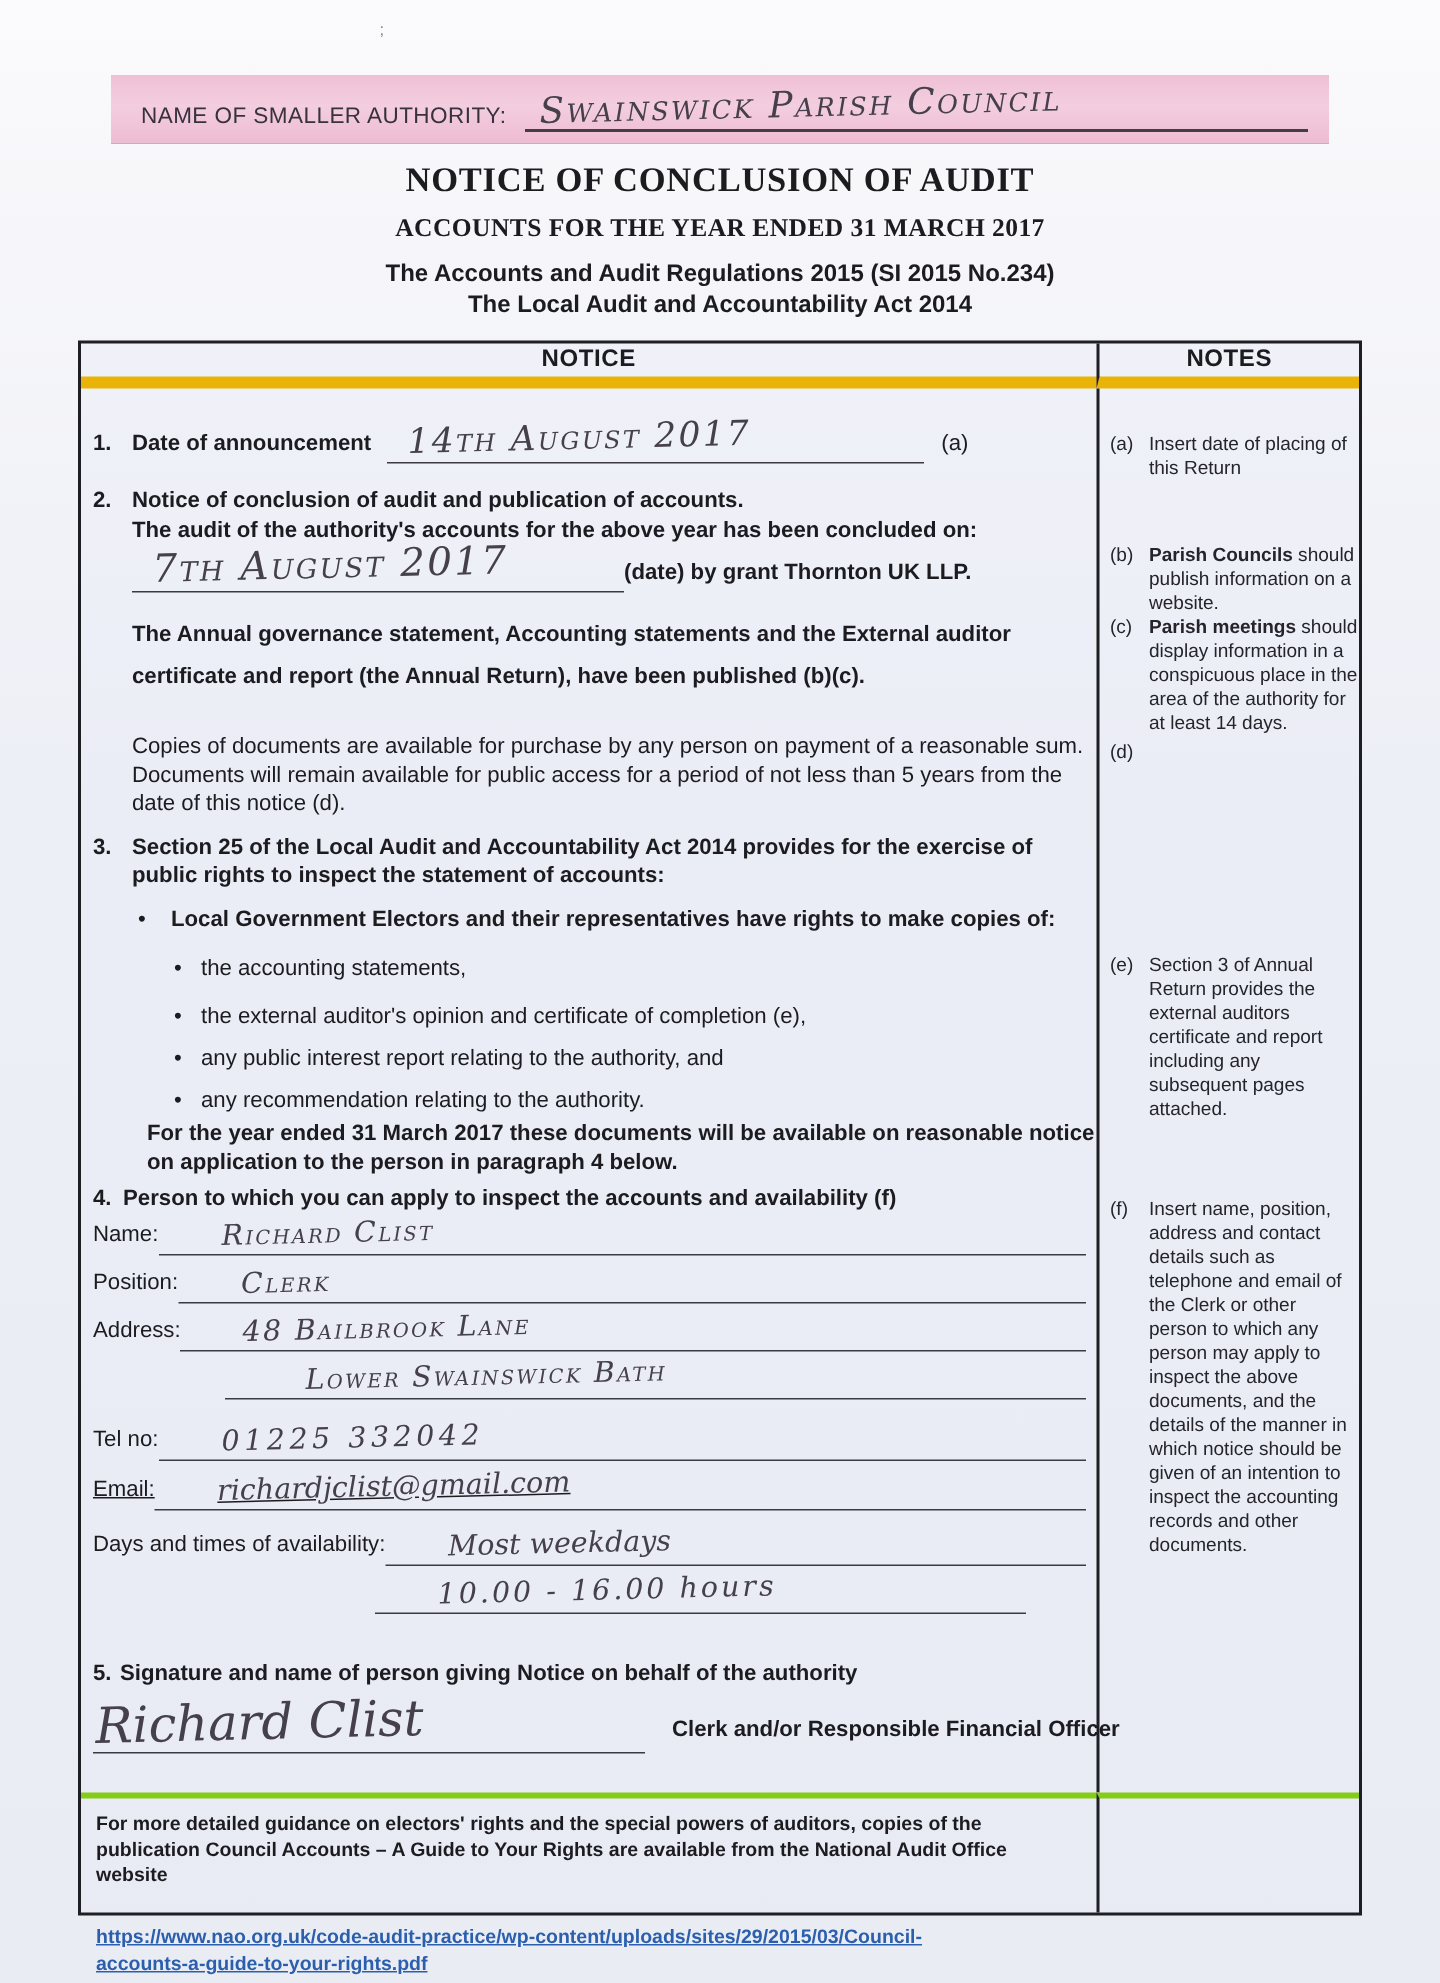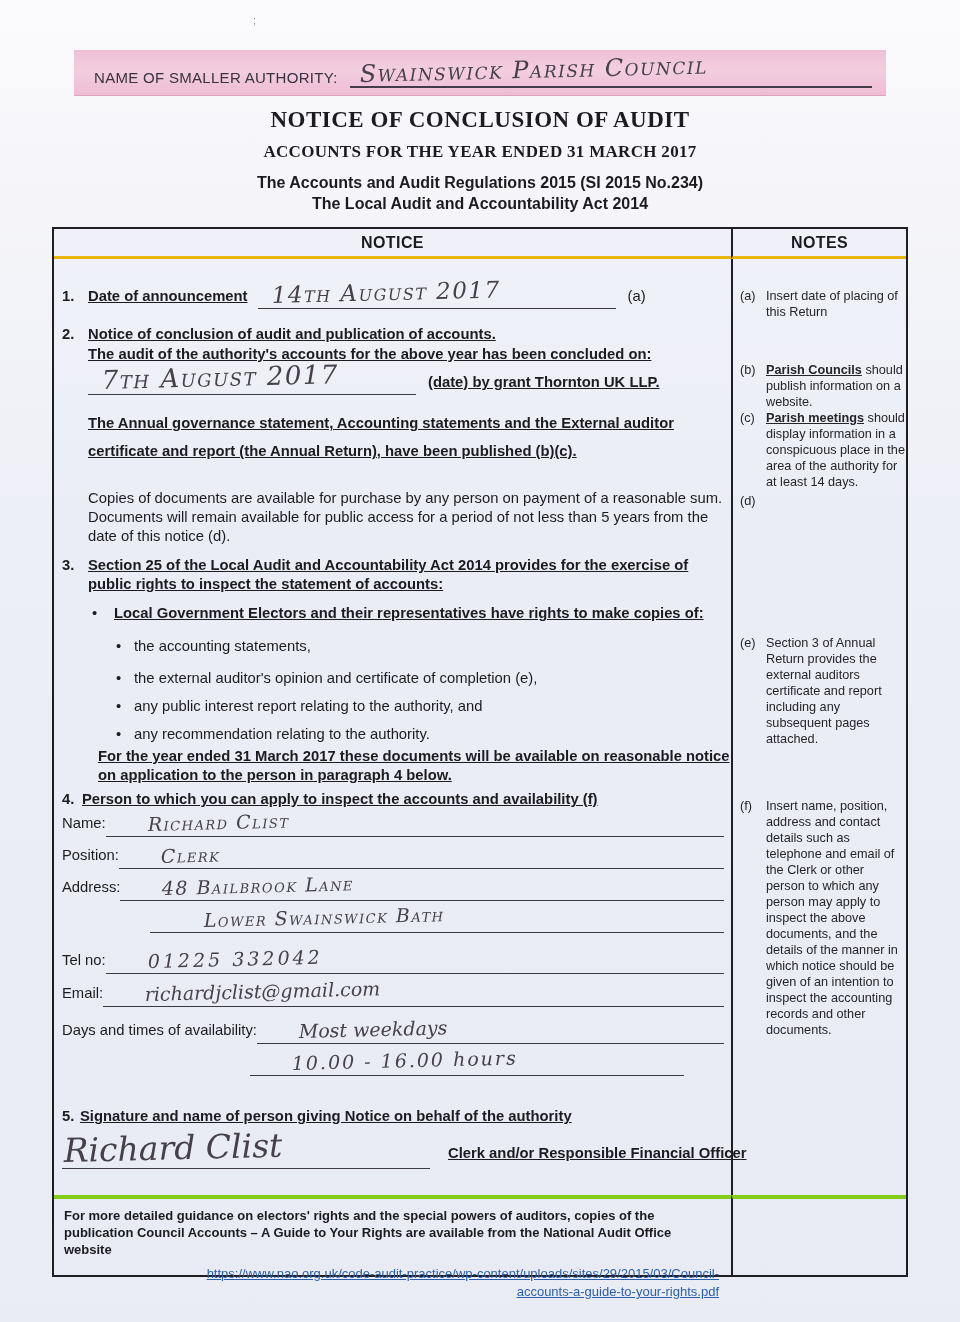--- a/index.html
+++ b/index.html
@@ -36,44 +36,44 @@
   .tbl {
     width:856px; margin:13px auto 0;
     border:2px solid #1f1e22;
     display:grid;
     grid-template-columns:677px 1fr;
     grid-template-rows:30px 936px 80px;
     background:rgba(232,236,245,.35);
   }
   .cell { position:relative; }
   .col-notes { border-left:2px solid #1f1e22; }
-  .row-head { border-bottom:3px solid #eab308; display:flex; align-items:center; justify-content:center; font-weight:bold; font-size:16px; letter-spacing:.4px; }
+  .row-head { border-bottom:8px solid #eab308; display:flex; align-items:center; justify-content:center; font-weight:bold; font-size:16px; letter-spacing:.4px; }
   .row-foot { border-top:4px solid #84cc16; }
 
   
   .blk { position:absolute; font-size:14.8px; line-height:19px; }
   .flexrow { display:flex; align-items:flex-end; }
   .num { font-weight:bold; width:26px; flex:none; }
-  b.t { font-weight:bold;text-decoration:underline; }
+  b.t { font-weight:bold; }
   .nowrap { white-space:nowrap; }
   .uline { border-bottom:1.6px solid #3c3844; display:flex; align-items:flex-end; padding:0 6px 1px 14px; }
   .bullet { width:22px; flex:none; text-align:left; }
 
   .field-label { flex:none; padding-bottom:4px; }
   .field-line { flex:1; border-bottom:1.4px solid #3c3844; display:flex; align-items:flex-end; padding:0 4px 2px 42px; }
   .fv { font-size:19px; }
 
   
   .note { position:absolute; left:7px; width:166px; display:flex; font-size:12.7px; line-height:16px; color:#26242b; }
   .note-key { width:26px; flex:none; }
   .note-text { flex:1; }
 
   
   .foot-inner { padding:8px 12px 0 10px; font-size:13px; line-height:17px; font-weight:bold; }
-  .foot-link { display:block; margin-top:7px; color:#2b5fae; font-weight:normal; text-decoration:underline; cursor:pointer; line-height:18px;text-align:right; }
+  .foot-link { display:block; margin-top:24px; color:#2b5fae; font-weight:bold; text-decoration:underline; cursor:pointer; line-height:18px; }
 </style>
 </head>
 <body>
 
 <span class="speck">;</span>
 
 <div class="banner">
   <span class="banner-label">NAME OF SMALLER AUTHORITY:</span>
   <span class="banner-line">
     <span class="hw caps tilt" style="font-size:24px;">Swainswick Parish Council</span>
@@ -107,21 +107,21 @@
       <span class="num">2.</span>
       <b class="t nowrap">Notice of conclusion of audit and publication of accounts.</b>
     </div>
     <div class="blk" style="top:86px; left:34px;">
       <b class="t nowrap">The audit of the authority's accounts for the above year has been concluded on:</b>
     </div>
     <div class="blk flexrow" style="top:96px; left:34px;">
       <span class="uline" style="width:328px; height:40px;">
         <span class="hw caps tilt" style="font-size:26px;">7th August 2017</span>
       </span>
-      <b class="t nowrap" style="margin-left:12px; padding-bottom:3px;">(date) by grant Thornton UK LLP.</b>
+      <b class="t nowrap" style="margin-left:0; padding-bottom:3px;">(date) by grant Thornton UK LLP.</b>
     </div>
     <div class="blk" style="top:150px; left:34px; width:652px; line-height:28px;">
       <b class="t">The Annual governance statement, Accounting statements and the External auditor certificate and report (the Annual Return), have been published (b)(c).</b>
     </div>
     <div class="blk" style="top:230px; left:34px; width:638px;">Copies of documents are available for purchase by any person on payment of a reasonable sum. Documents will remain available for public access for a period of not less than 5 years from the date of this notice (d).</div>
 
     <div class="blk flexrow" style="top:297px; left:8px; align-items:flex-start;">
       <span class="num">3.</span>
       <b class="t" style="width:628px;">Section 25 of the Local Audit and Accountability Act 2014 provides for the exercise of public rights to inspect the statement of accounts:</b>
     </div>
@@ -176,21 +176,21 @@
       <span class="field-line" style="padding-left:54px;">
         <span class="hw caps tilt fv">Lower Swainswick   Bath</span>
       </span>
     </div>
     <div class="blk flexrow" style="top:692px; left:8px; width:662px;">
       <span class="field-label">Tel no:</span>
       <span class="field-line">
         <span class="hw tilt fv" style="letter-spacing:3px;">01225 332042</span>
       </span>
     </div>
-    <div class="blk flexrow" style="top:725px; left:8px; width:662px;">
+    <div class="blk flexrow" style="top:725px; left:8px; width:662px;text-decoration:underline;">
       <span class="field-label">Email:</span>
       <span class="field-line">
         <span class="hw tilt fv">richardjclist@gmail.com</span>
       </span>
     </div>
     <div class="blk flexrow" style="top:762px; left:8px; width:662px;">
       <span class="field-label">Days and times of availability:</span>
       <span class="field-line">
         <span class="hw tilt fv">Most weekdays</span>
       </span>

